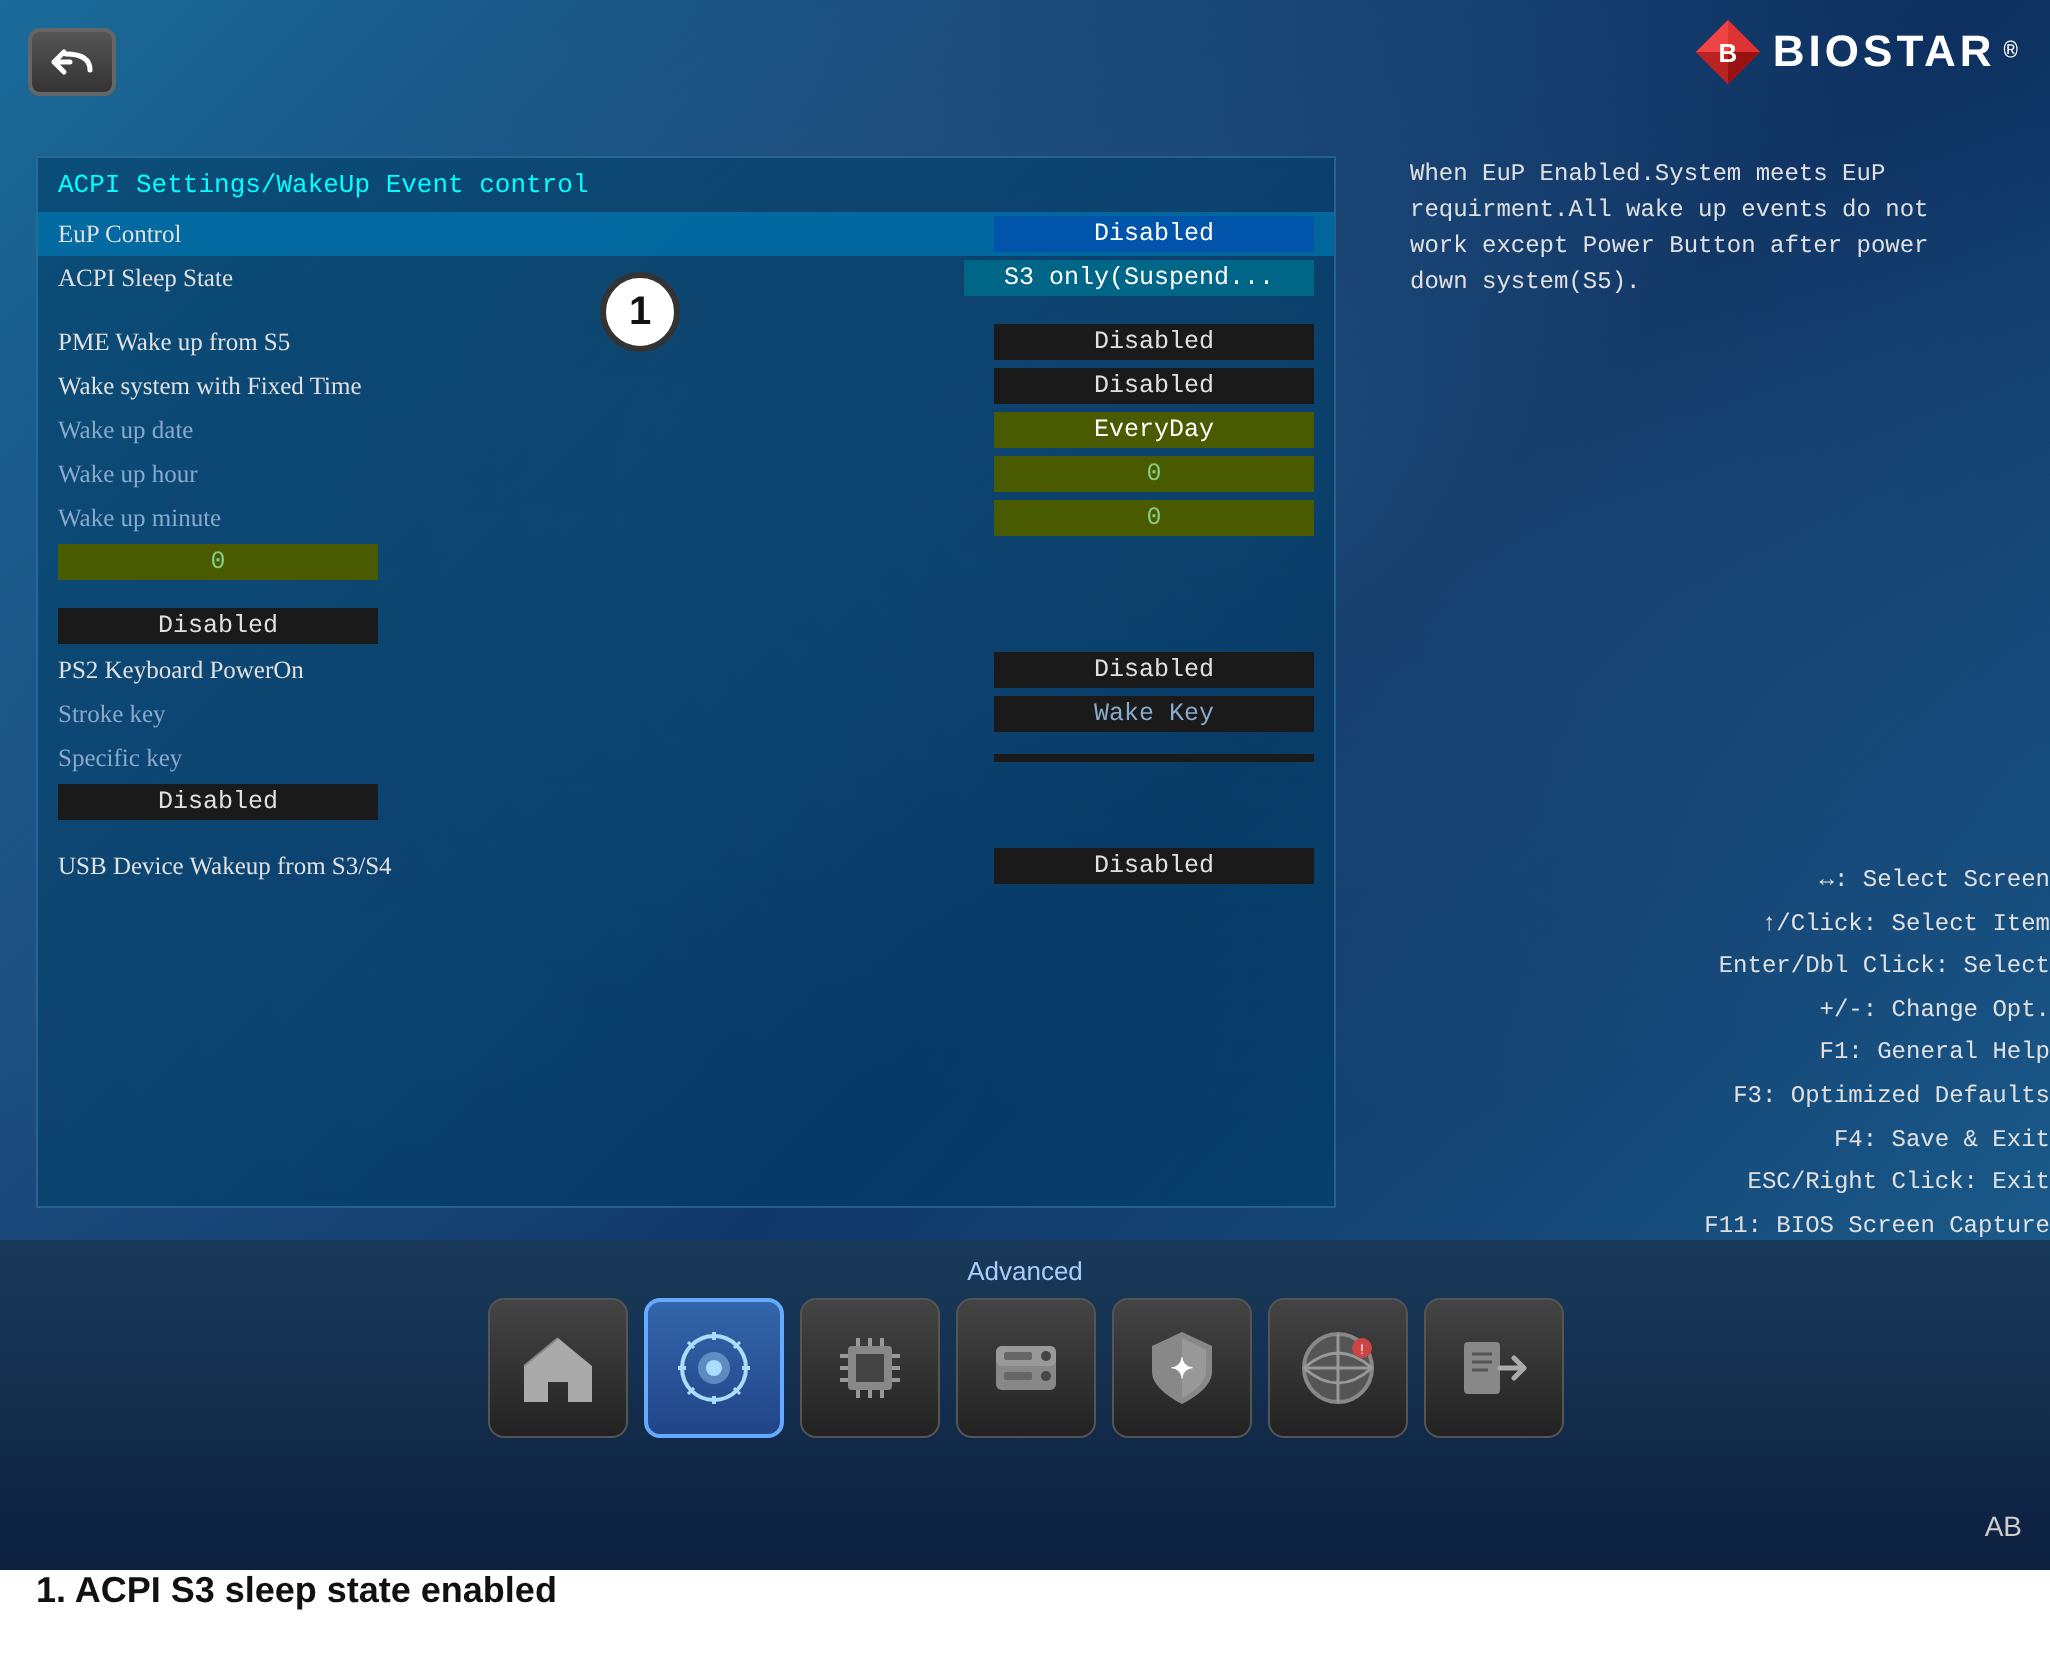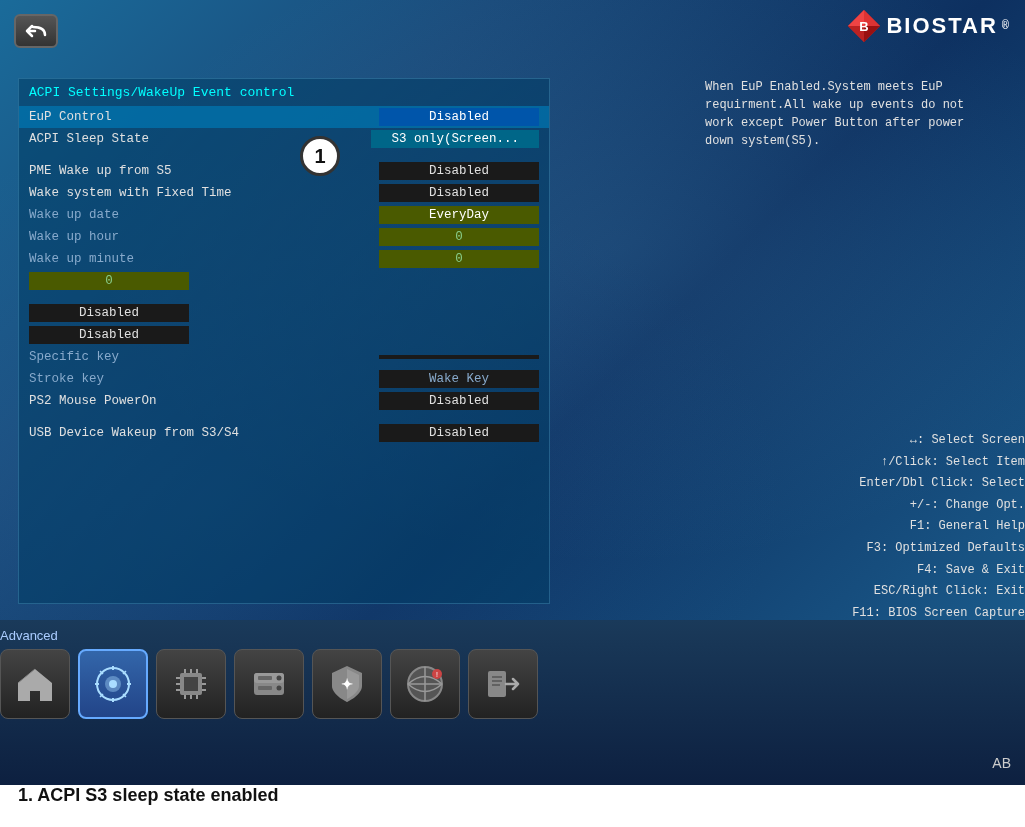--- a/index.html
+++ b/index.html
@@ -69,21 +69,21 @@
       font-weight: bold;
       font-family: Arial, sans-serif;
       letter-spacing: 2px;
     }
 
     
     .main-panel {
       position: absolute;
       top: 78px;
       left: 18px;
-      width: 532px;
+      width: 650px;
       bottom: 16px;
       background: rgba(0,60,100,0.55);
       border: 1px solid rgba(100,180,220,0.3);
     }
 
     
     .panel-title {
       color: #00ffff;
       font-size: 13px;
       padding: 6px 10px;
@@ -100,21 +100,21 @@
       align-items: center;
       padding: 2px 10px;
       min-height: 22px;
     }
     .setting-row.selected {
       background: rgba(0,120,180,0.7);
     }
     .setting-label {
       color: #e0e0e0;
       font-size: 12.5px;
-      font-family: Liberation Mono, monospace;
+      font-family: Liberation Serif, serif;
       flex: 1;
       white-space: nowrap;
     }
     .setting-label.dimmed {
       color: #88aacc;
     }
     .setting-value {
       min-width: 160px;
       text-align: center;
       font-size: 12.5px;
@@ -196,20 +196,21 @@
       text-align: right;
     }
 
     
     .tab-bar {
       width: 1025px;
       height: 165px;
       background: linear-gradient(180deg, #1a3a5a 0%, #0d2040 100%);
       display: flex;
       flex-direction: column;
+      align-items: center;
       padding-top: 8px;
       position: relative;
     }
 
     .tab-label {
       color: #aaccff;
       font-size: 13px;
       font-family: Arial, sans-serif;
       margin-bottom: 6px;
     }
@@ -295,21 +296,21 @@
 
     <div class="settings-area">
 
       <div class="setting-row selected">
         <span class="setting-label">EuP Control</span>
         <span class="setting-value blue-sel">Disabled</span>
       </div>
 
       <div class="setting-row">
         <span class="setting-label">ACPI Sleep State</span>
-        <span class="setting-value cyan-bg">S3 only(Screen...</span>
+        <span class="setting-value cyan-bg">S3 only(Suspend...</span>
       </div>
 
       <div class="divider"></div>
 
       <div class="setting-row">
         <span class="setting-label">PME Wake up from S5</span>
         <span class="setting-value dark-bg">Disabled</span>
       </div>
 
       <div class="setting-row">
@@ -336,35 +337,35 @@
         <span class="setting-value green-num">0</span>
       </div>
 
       <div class="divider"></div>
 
       <div class="setting-row">
         <span class="setting-value dark-bg">Disabled</span>
       </div>
 
       <div class="setting-row">
-        <span class="setting-value dark-bg">Disabled</span>
+        <span class="setting-label">PS2 Keyboard PowerOn</span>
+        <span class="setting-value dark-bg">Disabled</span>
+      </div>
+
+      <div class="setting-row">
+        <span class="setting-label dimmed">Stroke key</span>
+        <span class="setting-value empty">Wake Key</span>
       </div>
 
       <div class="setting-row">
         <span class="setting-label dimmed">Specific key</span>
         <span class="setting-value empty"></span>
       </div>
 
       <div class="setting-row">
-        <span class="setting-label dimmed">Stroke key</span>
-        <span class="setting-value empty">Wake Key</span>
-      </div>
-
-      <div class="setting-row">
-        <span class="setting-label">PS2 Mouse PowerOn</span>
         <span class="setting-value dark-bg">Disabled</span>
       </div>
 
       <div class="divider"></div>
 
       <div class="setting-row">
         <span class="setting-label">USB Device Wakeup from S3/S4</span>
         <span class="setting-value dark-bg">Disabled</span>
       </div>
 

